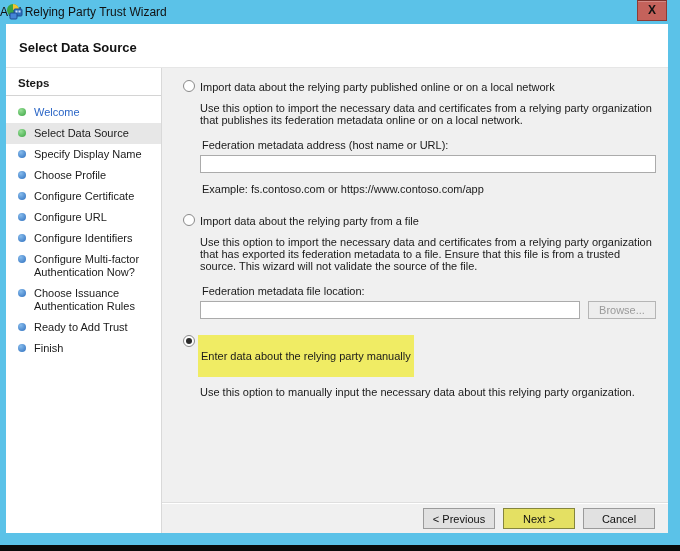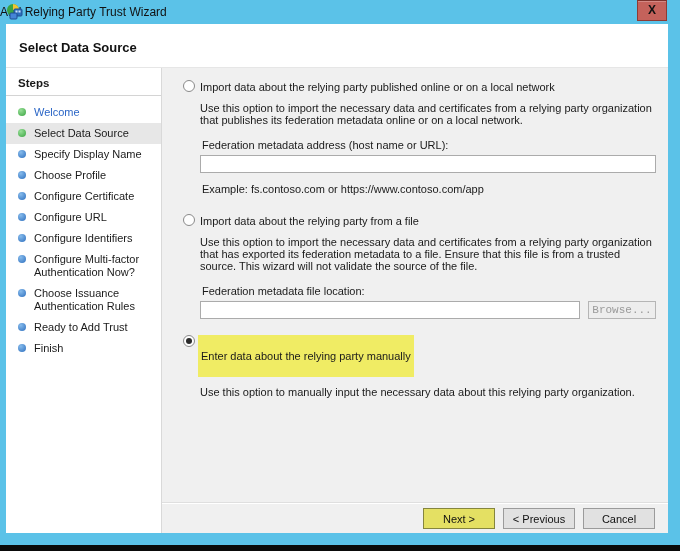--- a/index.html
+++ b/index.html
@@ -57,21 +57,21 @@
   .desc { margin-top:9px; max-width:470px; }
   .field-label { margin-top:13px; margin-left:2px; }
   .text-input { display:block; margin-top:4px; height:18px; width:456px; background:#fff;
                 border:1px solid #ababab; font-family:"Liberation Sans",sans-serif;
                 font-size:11px; padding:0 4px; }
   .text-input.short { width:380px; }
   .example { margin-top:10px; margin-left:2px; }
   .file-row { display:flex; align-items:flex-start; }
   .browse-btn { margin-left:8px; margin-top:4px; width:68px; height:18px; background:#ededed;
                 border:1px solid #b5b5b5; color:#9a9a9a; font-size:11px;
-                font-family:Liberation Mono, monospace; }
+                font-family:Liberation Sans, sans-serif; }
   .opt2 { margin-top:19px; }
   .opt3 { margin-top:16px; }
 
   
   .footer { border-top:1px solid #dfdfdf; box-shadow:inset 0 1px 0 #fff;
             padding:5px 13px 0 0; height:31px; display:flex; justify-content:flex-end;
             gap:8px; background:#f0f0f0; }
   .btn { width:72px; height:21px; font-size:11px; font-family:"Liberation Sans",sans-serif;
          background:#e1e1e1; border:1px solid #9b9b9b; color:#111; }
   .btn.next { background:#e4e063; border:1px solid #85853e; }
@@ -190,22 +190,22 @@
               <span class="radio selected"></span>
               <span class="option-label hl-yellow">Enter data about the relying party manually</span>
             </div>
             <div class="option-body">
               <div class="desc">Use this option to manually input the necessary data about this relying party organization.</div>
             </div>
           </div>
         </div>
 
         <div class="footer">
+          <button class="btn">&lt; Previous</button>
           <button class="btn next">Next &gt;</button>
-          <button class="btn">&lt; Previous</button>
           <button class="btn">Cancel</button>
         </div>
       </div>
 
     </div>
   </div>
 
   <div class="bottom-black"></div>
 </div>
 

